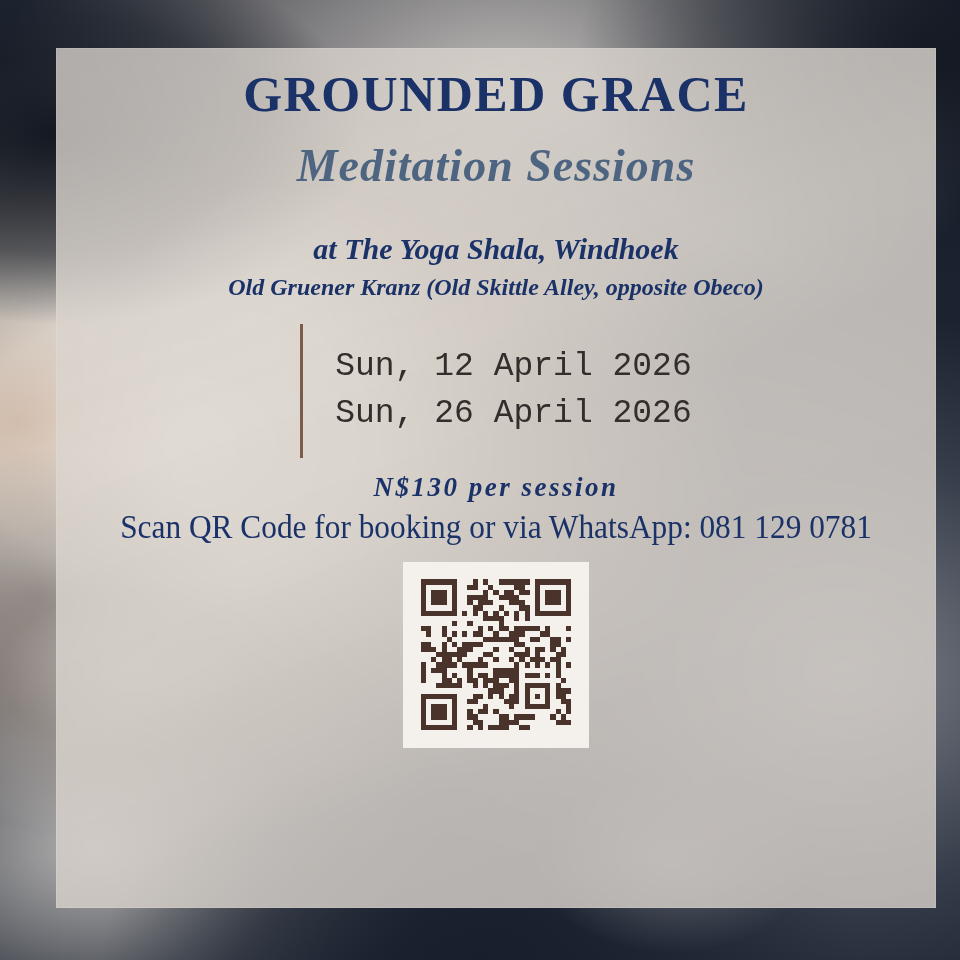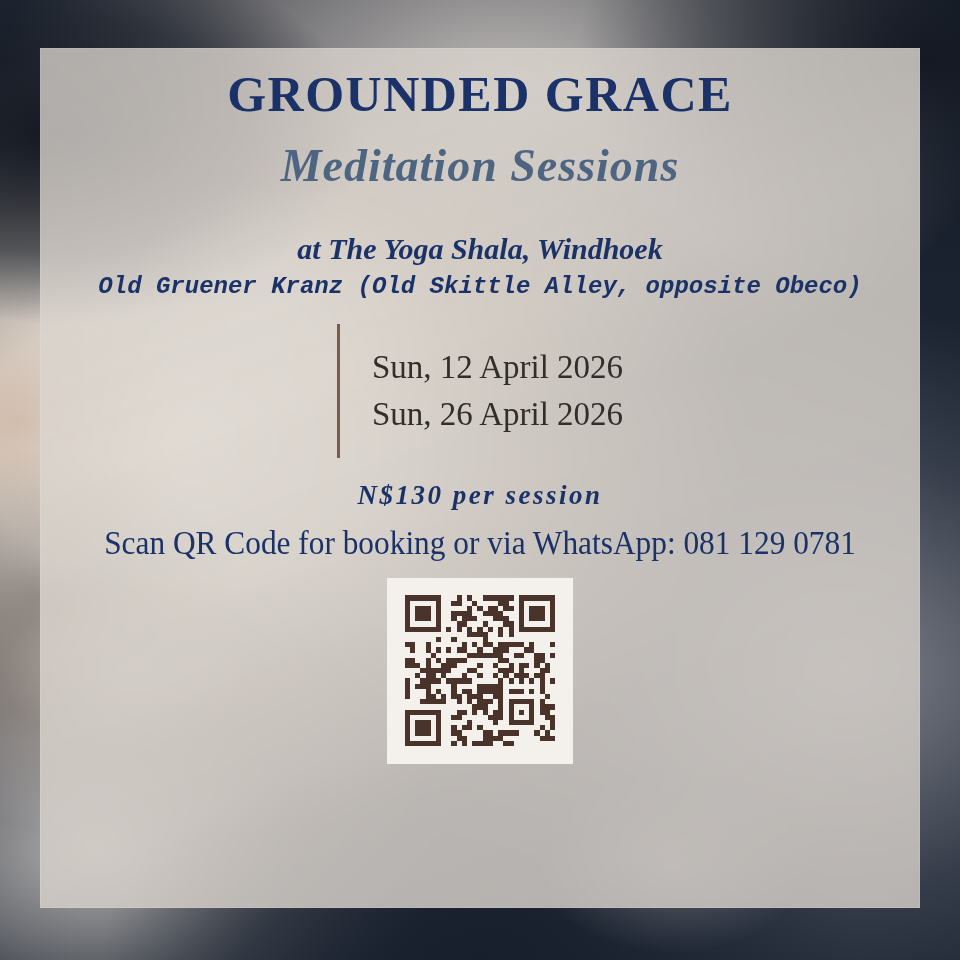--- a/index.html
+++ b/index.html
@@ -30,21 +30,21 @@
   .bg-l3{position:absolute;inset:0;
     background:
       radial-gradient(24% 16% at 30% 30%, rgba(255,255,255,.35), rgba(0,0,0,0) 70%),
       radial-gradient(18% 12% at 13% 70%, rgba(255,255,255,.3), rgba(0,0,0,0) 72%),
       radial-gradient(20% 13% at 70% 90%, rgba(230,228,226,.28), rgba(0,0,0,0) 72%);
     filter:blur(2px);
   }
 
   
   .card{
-    position:absolute;left:40px;top:48px;width:880px;height:860px;
+    position:absolute;left:56px;top:48px;width:880px;height:860px;
     background:linear-gradient(160deg, rgba(214,208,202,.80) 0%, rgba(219,213,206,.84) 35%, rgba(212,206,200,.86) 70%, rgba(207,201,196,.85) 100%);
     box-shadow:0 0 0 1px rgba(255,255,255,.10) inset;
     backdrop-filter:blur(2px);
     text-align:center;
     box-sizing:border-box;
   }
 
   .h1{
     margin:0;padding-top:18px;
     font-family:"Liberation Serif", serif;
@@ -58,44 +58,44 @@
     color:#4e6582;line-height:1.15;
   }
   .venue1{
     margin:0;padding-top:30px;
     font-family:"Liberation Serif", serif;
     font-style:italic;font-weight:bold;font-size:30px;
     color:#1b3269;line-height:1.2;
   }
   .venue2{
     margin:0;padding-top:6px;
-    font-family:Liberation Mono, monospace;
+    font-family:Liberation Serif, serif;
     font-style:italic;font-weight:bold;font-size:24px;
     color:#1b3269;line-height:1.2;
   }
 
   
   .schedule{
     margin:22px 0 0 0;display:flex;align-items:center;justify-content:center;
   }
   .time{
     font-family:"Liberation Serif", serif;
     font-size:30px;color:#332e2b;
     width:120px;text-align:right;padding-right:28px;
   }
   .divider{width:3px;height:134px;background:#7c5b4a;}
   .dates{
     text-align:left;padding-left:32px;
-    font-family:Liberation Serif, serif;
+    font-family:Liberation Mono, monospace;
     font-size:33px;color:#332e2b;line-height:1.42;
   }
   .dates div{white-space:nowrap;}
 
   .price{
-    margin:8px;padding-top:14px;
+    margin:0;padding-top:14px;
     font-family:"Liberation Serif", serif;
     font-style:italic;font-weight:bold;font-size:27px;letter-spacing:2.5px;
     color:#1b3269;
   }
   .booking{
     margin:0;padding-top:6px;
     font-family:"Liberation Serif", serif;
     font-size:33px;color:#1b3269;
     transform:scaleX(.95);
   }

